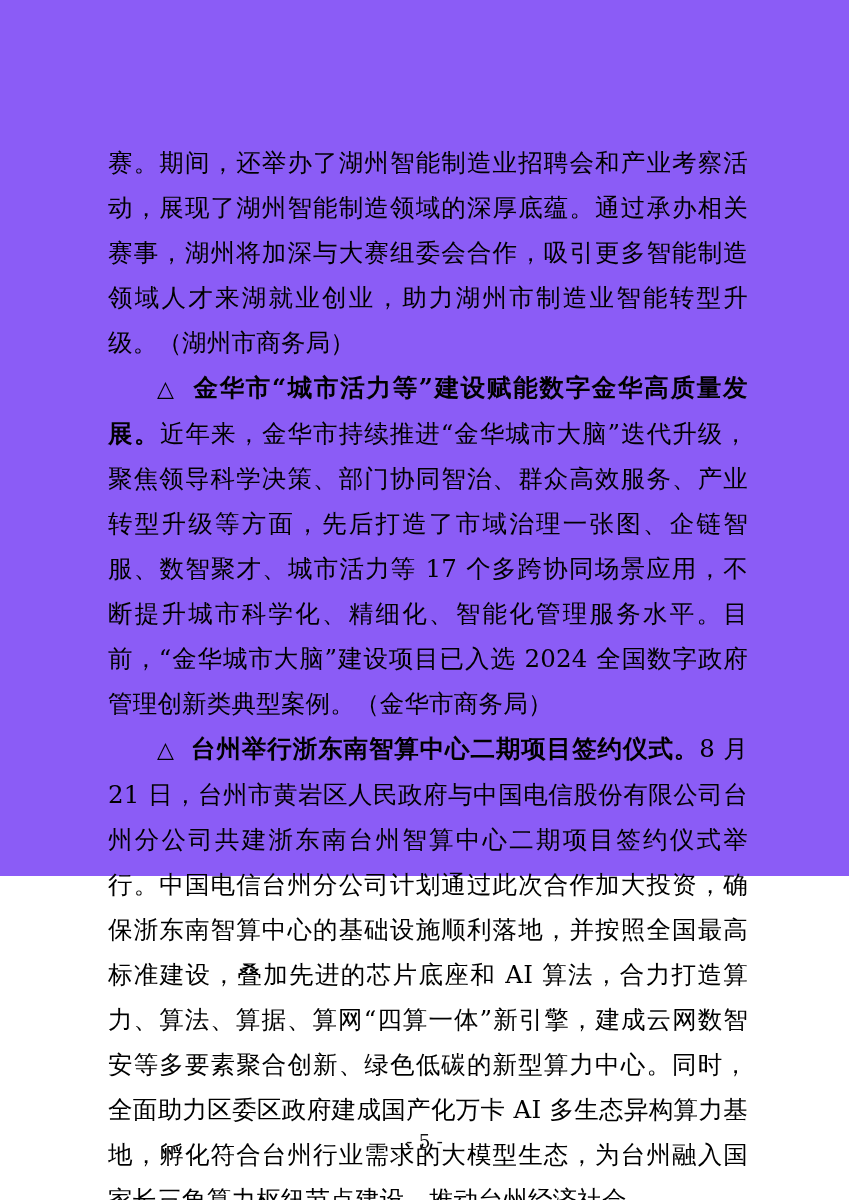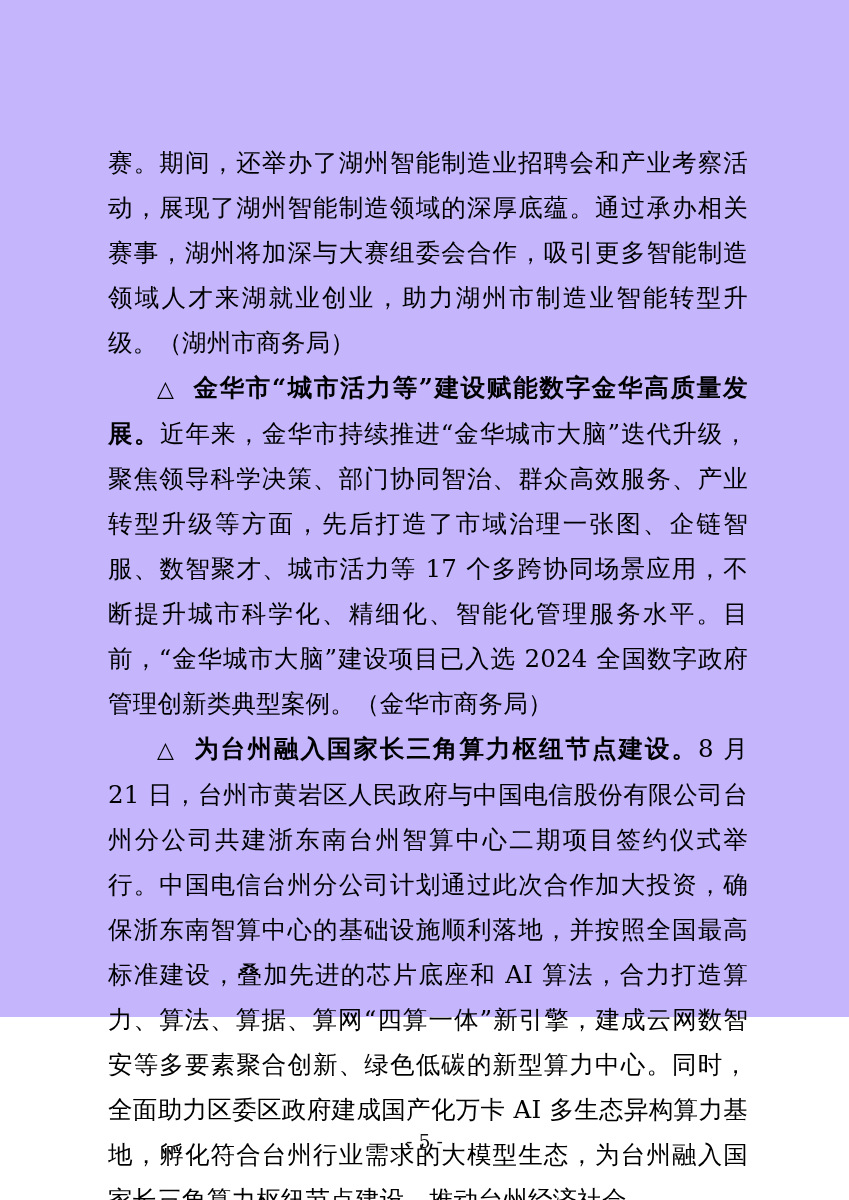--- a/index.html
+++ b/index.html
@@ -12,22 +12,22 @@
     height: 1200px;
     font-family: "DejaVu Serif", "Liberation Serif", serif;
     color: #000000;
     position: relative;
     overflow: hidden;
   }
   .page {
     position: absolute;
     left: 0; top: 0;
     width: 849px;
-    height: 1017px;
-    background: #c4b5fd;
+    height: 876px;
+    background: #8b5cf6;
   }
   .content {
     position: absolute;
     left: 108px;
     top: 140px;
     width: 640px;
   }
   p.para {
     margin: 0 0 0 0;
     font-size: 24.5px;
@@ -66,19 +66,19 @@
 <body>
 
 <div class="page">
 
   <div class="content">
 
     <p class="para"><span>赛。期间，还举办了湖州智能制造业招聘会和产业考察活动，展现了湖州智能制造领域的深厚底蕴。通过承办相关赛事，湖州将加深与大赛组委会合作，吸引更多智能制造领域人才来湖就业创业，助力湖州市制造业智能转型升级。（湖州市商务局）</span></p>
 
     <p class="para indent"><span class="tri">△</span>&nbsp;&nbsp;<span class="bold-head">金华市“城市活力等”建设赋能数字金华高质量发展。</span><span>近年来，金华市持续推进“金华城市大脑”迭代升级，聚焦领导科学决策、部门协同智治、群众高效服务、产业转型升级等方面，先后打造了市域治理一张图、企链智服、数智聚才、城市活力等 17 个多跨协同场景应用，不断提升城市科学化、精细化、智能化管理服务水平。目前，“金华城市大脑”建设项目已入选 2024 全国数字政府管理创新类典型案例。（金华市商务局）</span></p>
 
-    <p class="para indent"><span class="tri">△</span>&nbsp;&nbsp;<span class="bold-head">为台州融入国家长三角算力枢纽节点建设。</span><span>8 月 21 日，台州市黄岩区人民政府与中国电信股份有限公司台州分公司共建浙东南台州智算中心二期项目签约仪式举行。中国电信台州分公司计划通过此次合作加大投资，确保浙东南智算中心的基础设施顺利落地，并按照全国最高标准建设，叠加先进的芯片底座和 AI 算法，合力打造算力、算法、算据、算网“四算一体”新引擎，建成云网数智安等多要素聚合创新、绿色低碳的新型算力中心。同时，全面助力区委区政府建成国产化万卡 AI 多生态异构算力基地，孵化符合台州行业需求的大模型生态，为台州融入国家长三角算力枢纽节点建设、推动台州经济社会</span></p>
+    <p class="para indent"><span class="tri">△</span>&nbsp;&nbsp;<span class="bold-head">台州举行浙东南智算中心二期项目签约仪式。</span><span>8 月 21 日，台州市黄岩区人民政府与中国电信股份有限公司台州分公司共建浙东南台州智算中心二期项目签约仪式举行。中国电信台州分公司计划通过此次合作加大投资，确保浙东南智算中心的基础设施顺利落地，并按照全国最高标准建设，叠加先进的芯片底座和 AI 算法，合力打造算力、算法、算据、算网“四算一体”新引擎，建成云网数智安等多要素聚合创新、绿色低碳的新型算力中心。同时，全面助力区委区政府建成国产化万卡 AI 多生态异构算力基地，孵化符合台州行业需求的大模型生态，为台州融入国家长三角算力枢纽节点建设、推动台州经济社会</span></p>
 
   </div>
 
   <div class="footer">- 5 -</div>
 
 </div>
 
 </body></html>

